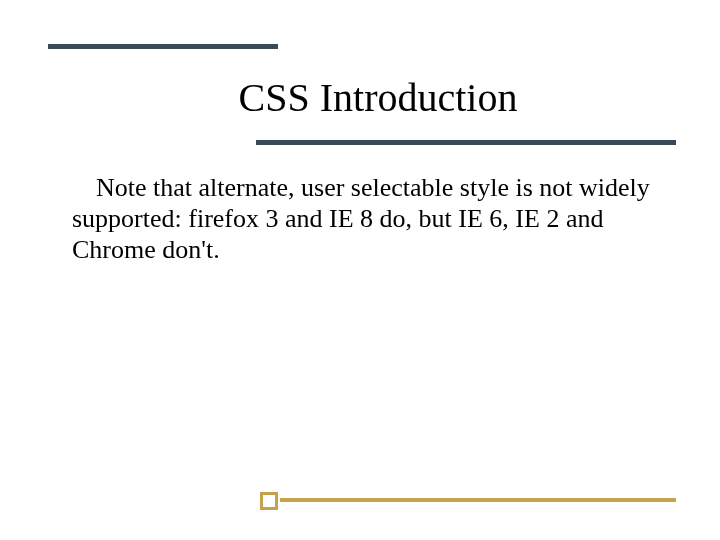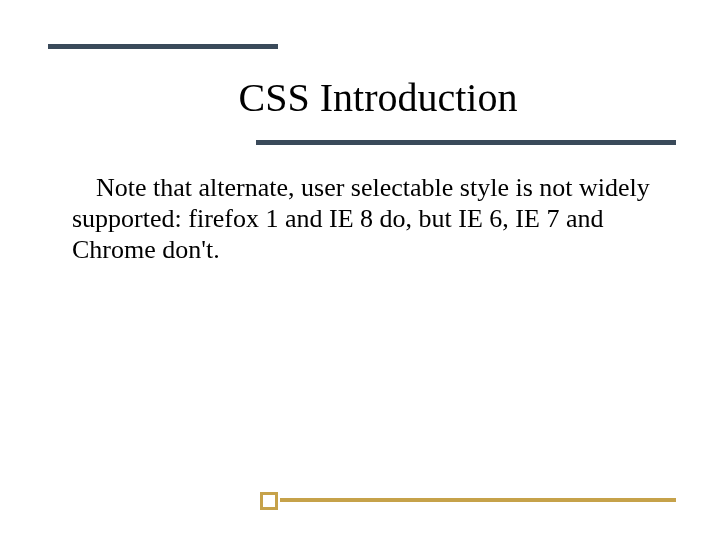--- a/index.html
+++ b/index.html
@@ -68,16 +68,16 @@
 </style>
 </head>
 <body>
 
 <div class="top-line"></div>
 
 <h1 class="title">CSS Introduction</h1>
 
 <div class="mid-line"></div>
 
-<p class="body-text">Note that alternate, user selectable style is not widely supported: firefox 1 and IE 8 do, but IE 6, IE 7 and Chrome don't.</p>
+<p class="body-text">Note that alternate, user selectable style is not widely supported: firefox 3 and IE 8 do, but IE 6, IE 2 and Chrome don't.</p>
 
 <div class="bottom-line"></div>
 <div class="square"></div>
 
 </body></html>

